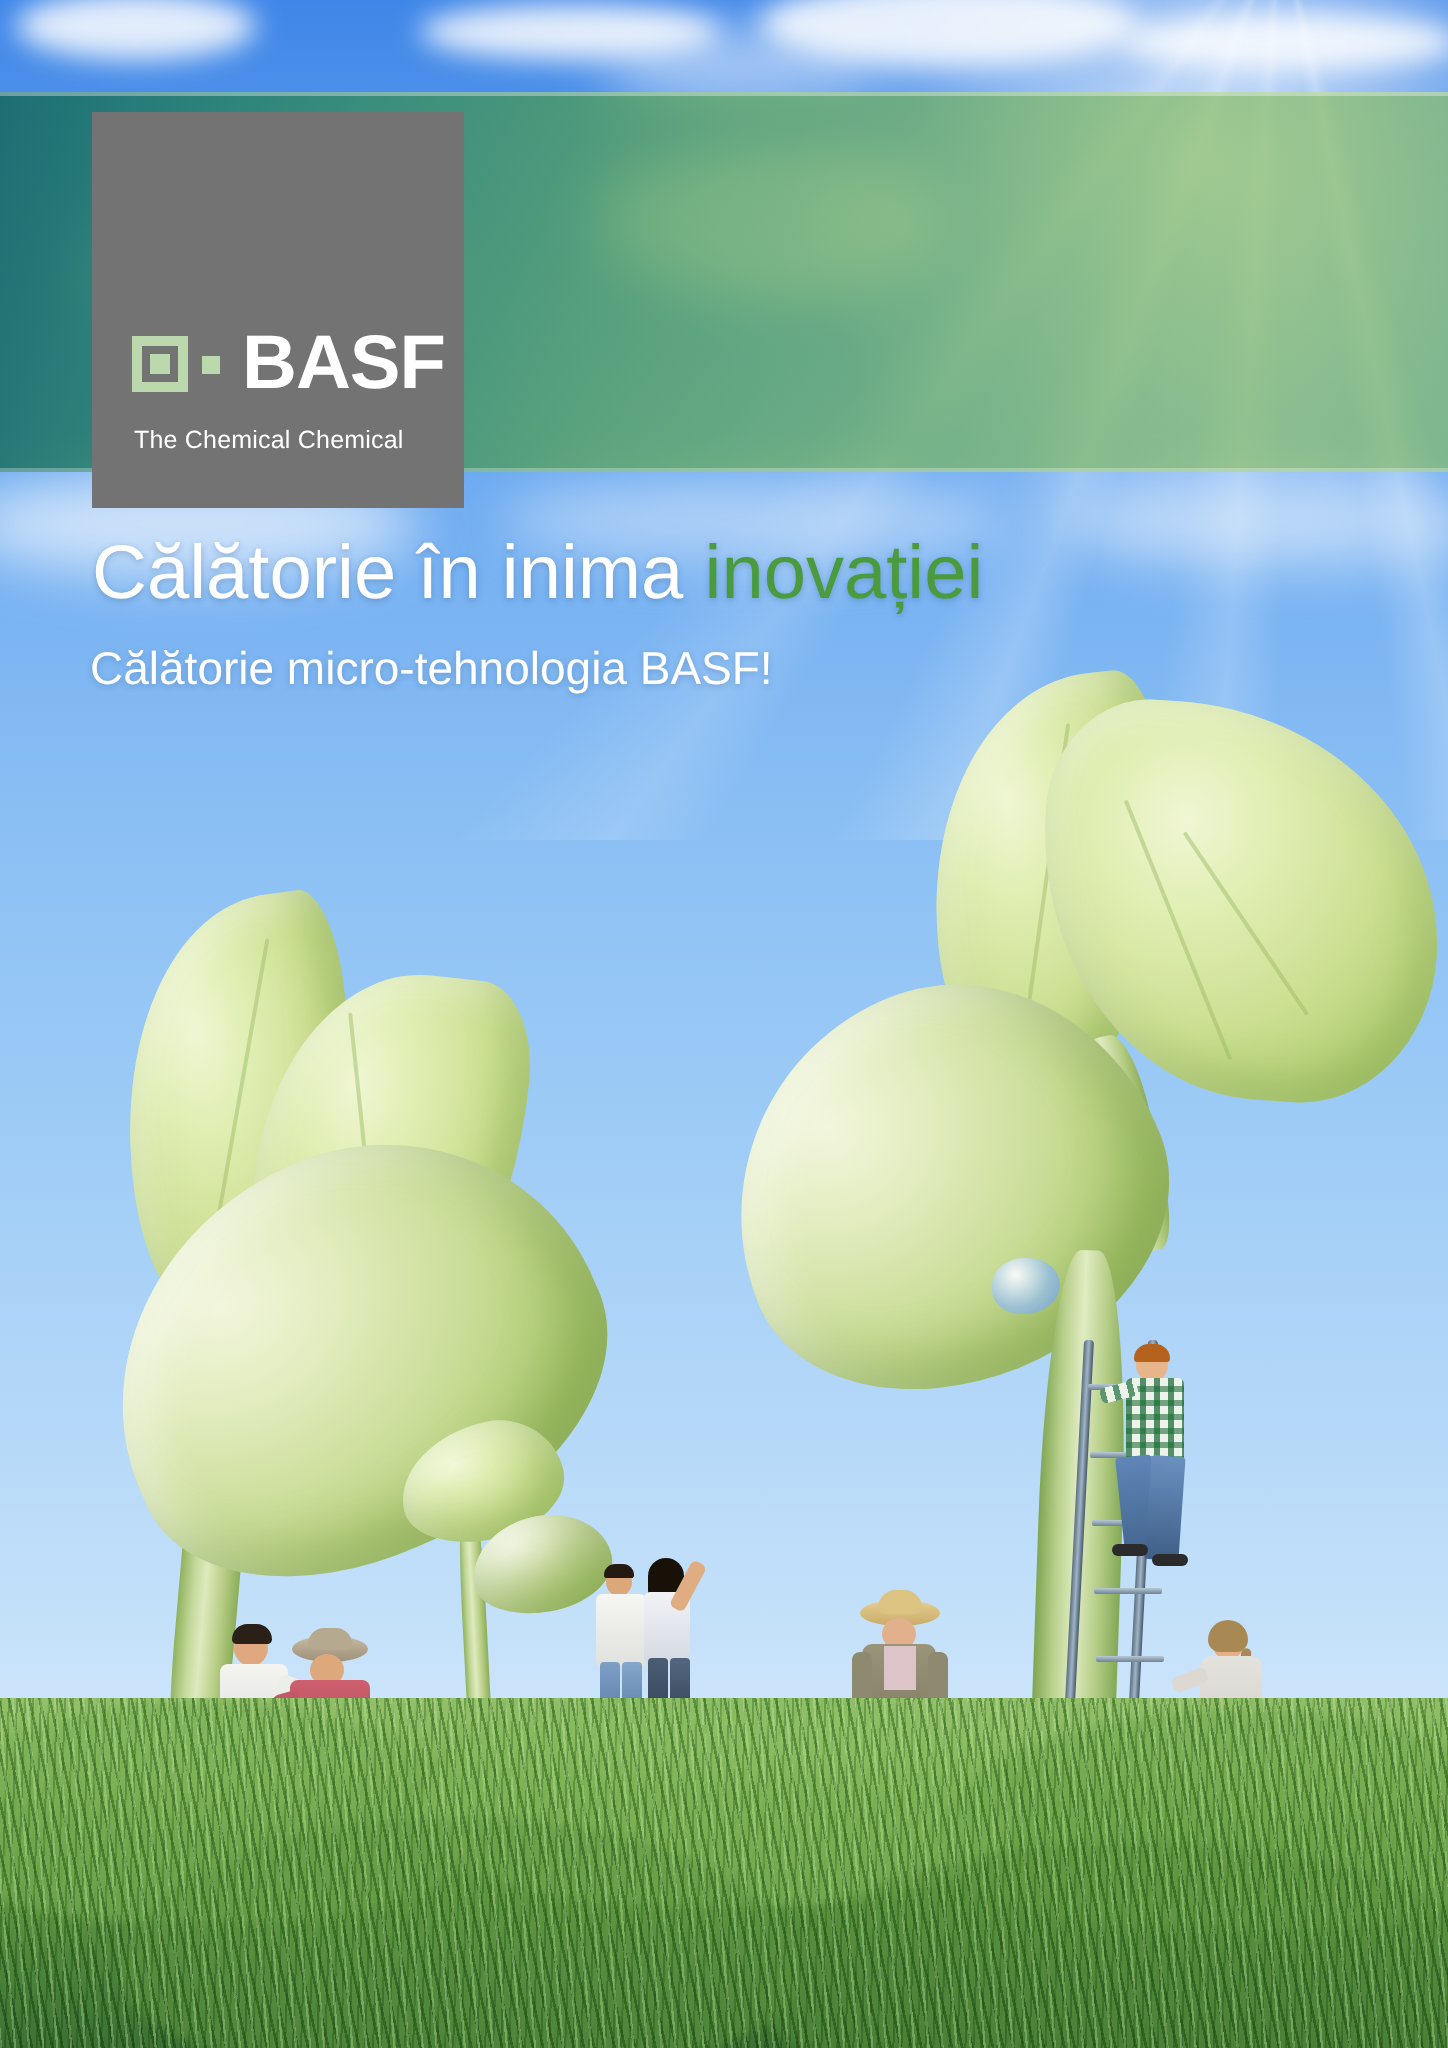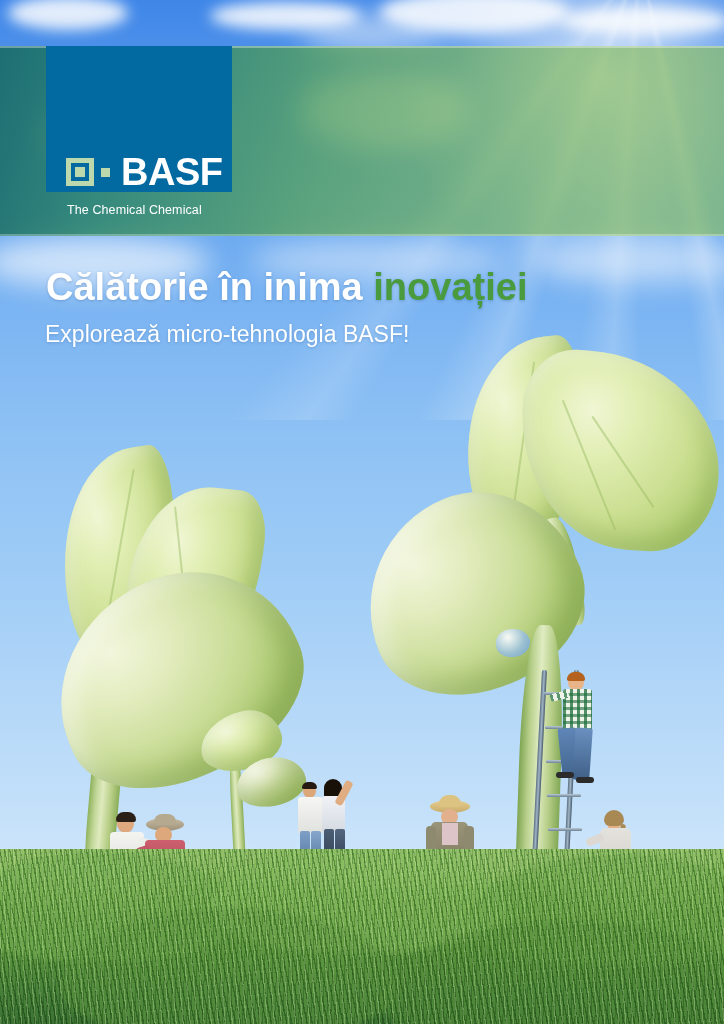--- a/index.html
+++ b/index.html
@@ -85,23 +85,23 @@
     position:absolute; left:0; top:46px; width:724px; height:2px;
     background:rgba(255,255,255,.35);
   }
   .band-bottom-line{
     position:absolute; left:0; top:234px; width:724px; height:2px;
     background:rgba(255,255,255,.28);
   }
 
   
   .logobox{
-    position:absolute; left:46px; top:46px;
-    width:186px; height:146px;
-    background:#0369a1;
+    position:absolute; left:46px; top:56px;
+    width:186px; height:198px;
+    background:#737373;
   }
   .logo-mark{
     position:absolute; left:20px; top:107px;
     display:flex; align-items:center; gap:7px;
   }
   .sq-outer{
     width:28px; height:28px;
     border:5px solid #bcd9ae;
     display:flex; align-items:center; justify-content:center;
   }
@@ -124,21 +124,20 @@
     font-family:"Liberation Sans", sans-serif;
   }
 
   
   .headline{
     position:absolute; left:46px; top:268px;
     font-size:38px; line-height:1.05;
     color:#ffffff;
     text-shadow:0 1px 3px rgba(40,80,130,.30);
     white-space:nowrap;
-    font-weight:bold;
   }
   .headline .accent{ color:#4a9b3e; }
   .subhead{
     position:absolute; left:45px; top:321px;
     font-size:23px;
     color:#ffffff;
     text-shadow:0 1px 3px rgba(40,80,130,.28);
     white-space:nowrap;
   }
 
@@ -258,21 +257,21 @@
       </div>
       <div class="sq-small"></div>
       <div class="logo-word">BASF</div>
     </div>
     <div class="logo-tag">The Chemical Chemical</div>
   </div>
 
   <div class="headline">
     <span>Călătorie în inima </span><span class="accent">inovației</span>
   </div>
-  <div class="subhead">Explorează micro-tehnologia BASF!</div>
+  <div class="subhead">Călătorie micro-tehnologia BASF!</div>
 
   <div class="plant" style="left:40px; top:440px; width:330px; height:520px;">
 
     <div class="leaf leafblade" style="left:22px; top:10px; width:118px; height:210px;
                 border-radius:72% 14% 58% 26%/66% 22% 78% 34%;
                 transform:rotate(-8deg);"></div>
     <div class="vein" style="left:78px; top:28px; width:2px; height:170px; transform:rotate(10deg);"></div>
 
     <div class="leaf leafblade" style="left:88px; top:46px; width:132px; height:190px;
                 border-radius:60% 22% 50% 34%/60% 26% 76% 40%;

